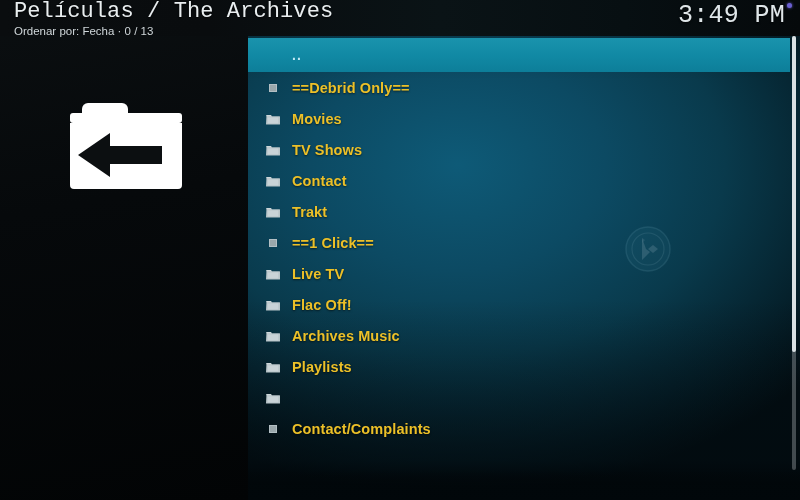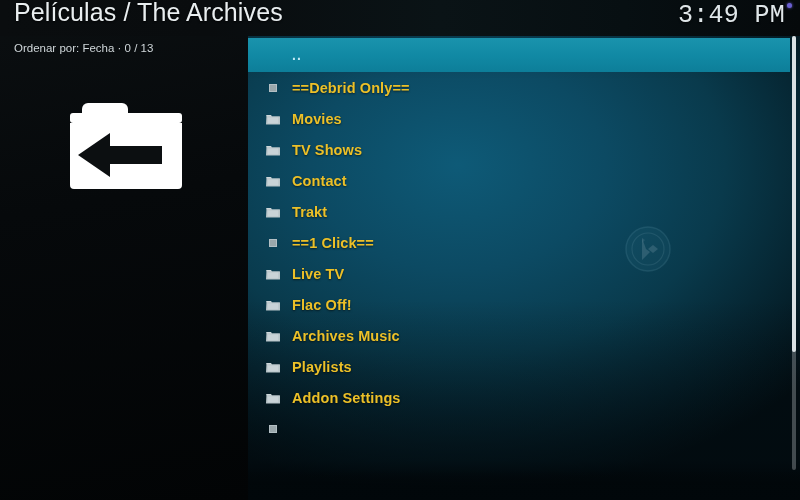--- a/index.html
+++ b/index.html
@@ -42,33 +42,34 @@
     z-index: 6;
   }
   .header-titles {
     position: absolute;
     left: 14px;
     top: 1px;
     z-index: 8;
   }
   .header-title {
     color: #e9eef0;
-    font-size: 25px;
+    font-size: 22px;
     font-weight: 400;
     letter-spacing: 0.1px;
     line-height: 22px;
     white-space: nowrap;
     text-shadow: 0 1px 2px rgba(0,0,0,.8);
+    font-family: Liberation Mono, monospace;
   }
   .header-sub {
     color: #cfd6d9;
     font-size: 11.5px;
     font-weight: 400;
     line-height: 14px;
-    margin-top: 18px;
+    margin-top: 1px;
     white-space: nowrap;
   }
   .clock {
     position: absolute;
     right: 15px;
     top: 1px;
     color: #dfe6e9;
     font-size: 25px;
     font-weight: 300;
     letter-spacing: 0.3px;
@@ -350,24 +351,24 @@
             <span class="row-label">Playlists</span>
           </div>
           <div class="list-row">
             <span class="row-icon folder">
               <svg viewBox="0 0 14 14" xmlns="http://www.w3.org/2000/svg">
                 <path d="M0.5 3 h4.2 l1.2 1.3 h7.6 a0.5 0.5 0 0 1 0.5 0.5 v7.2 a0.5 0.5 0 0 1 -0.5 0.5 h-13 a0.5 0.5 0 0 1 -0.5 -0.5 z" fill="#b8c4c8"></path>
                 <path d="M0.5 3 h4.2 l1.2 1.3 h-5.4 z" fill="#cdd7da"></path>
                 <rect x="1.6" y="5.4" width="10.8" height="6" fill="#d7e0e3" opacity=".55"></rect>
               </svg>
             </span>
-            <span class="row-label">Addon Settings</span>
           </div>
           <div class="list-row">
             <span class="row-icon file-sq"></span>
+            <span class="row-label">Contact/Complaints</span>
           </div>
         </div>
     </div>
 
     <div class="scrollbar-track">
       <div class="scrollbar-thumb"></div>
     </div>
   </div>
 
   <div class="bottom-fade"></div>

